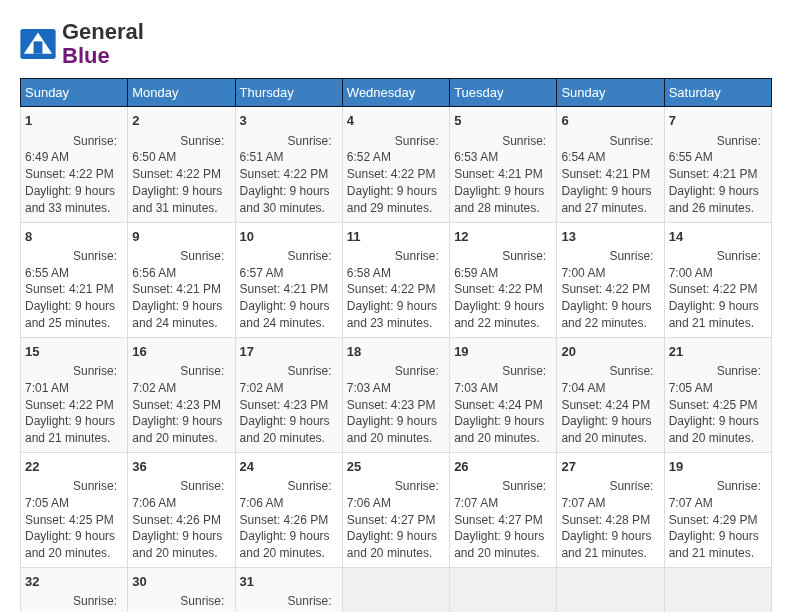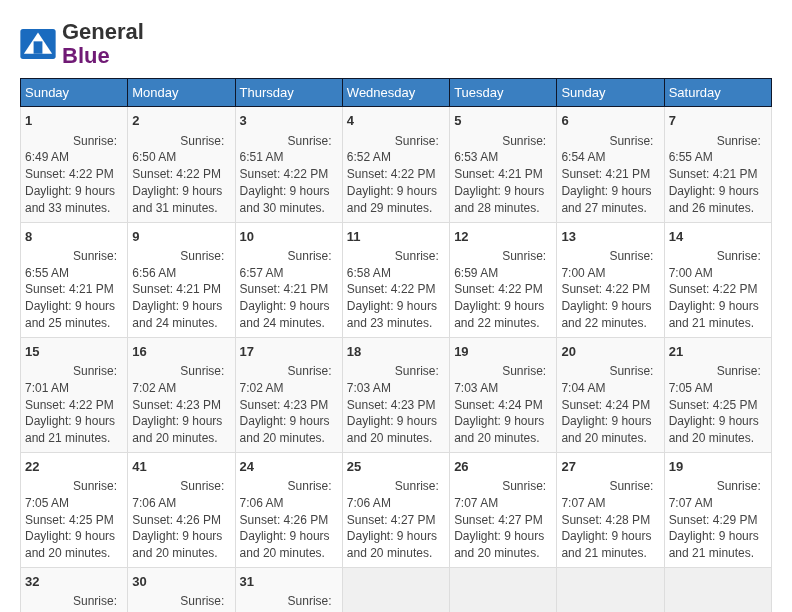--- a/index.html
+++ b/index.html
@@ -208,21 +208,21 @@
         <span class="day-num">21</span>
         <span class="day-info">Sunrise: 7:05 AM<br>Sunset: 4:25 PM<br>Daylight: 9 hours and 20 minutes.</span>
       </td>
       </tr>
       <tr>
         <td>
         <span class="day-num">22</span>
         <span class="day-info">Sunrise: 7:05 AM<br>Sunset: 4:25 PM<br>Daylight: 9 hours and 20 minutes.</span>
       </td>
         <td>
-        <span class="day-num">41</span>
+        <span class="day-num">36</span>
         <span class="day-info">Sunrise: 7:06 AM<br>Sunset: 4:26 PM<br>Daylight: 9 hours and 20 minutes.</span>
       </td>
         <td>
         <span class="day-num">24</span>
         <span class="day-info">Sunrise: 7:06 AM<br>Sunset: 4:26 PM<br>Daylight: 9 hours and 20 minutes.</span>
       </td>
         <td>
         <span class="day-num">25</span>
         <span class="day-info">Sunrise: 7:06 AM<br>Sunset: 4:27 PM<br>Daylight: 9 hours and 20 minutes.</span>
       </td>

